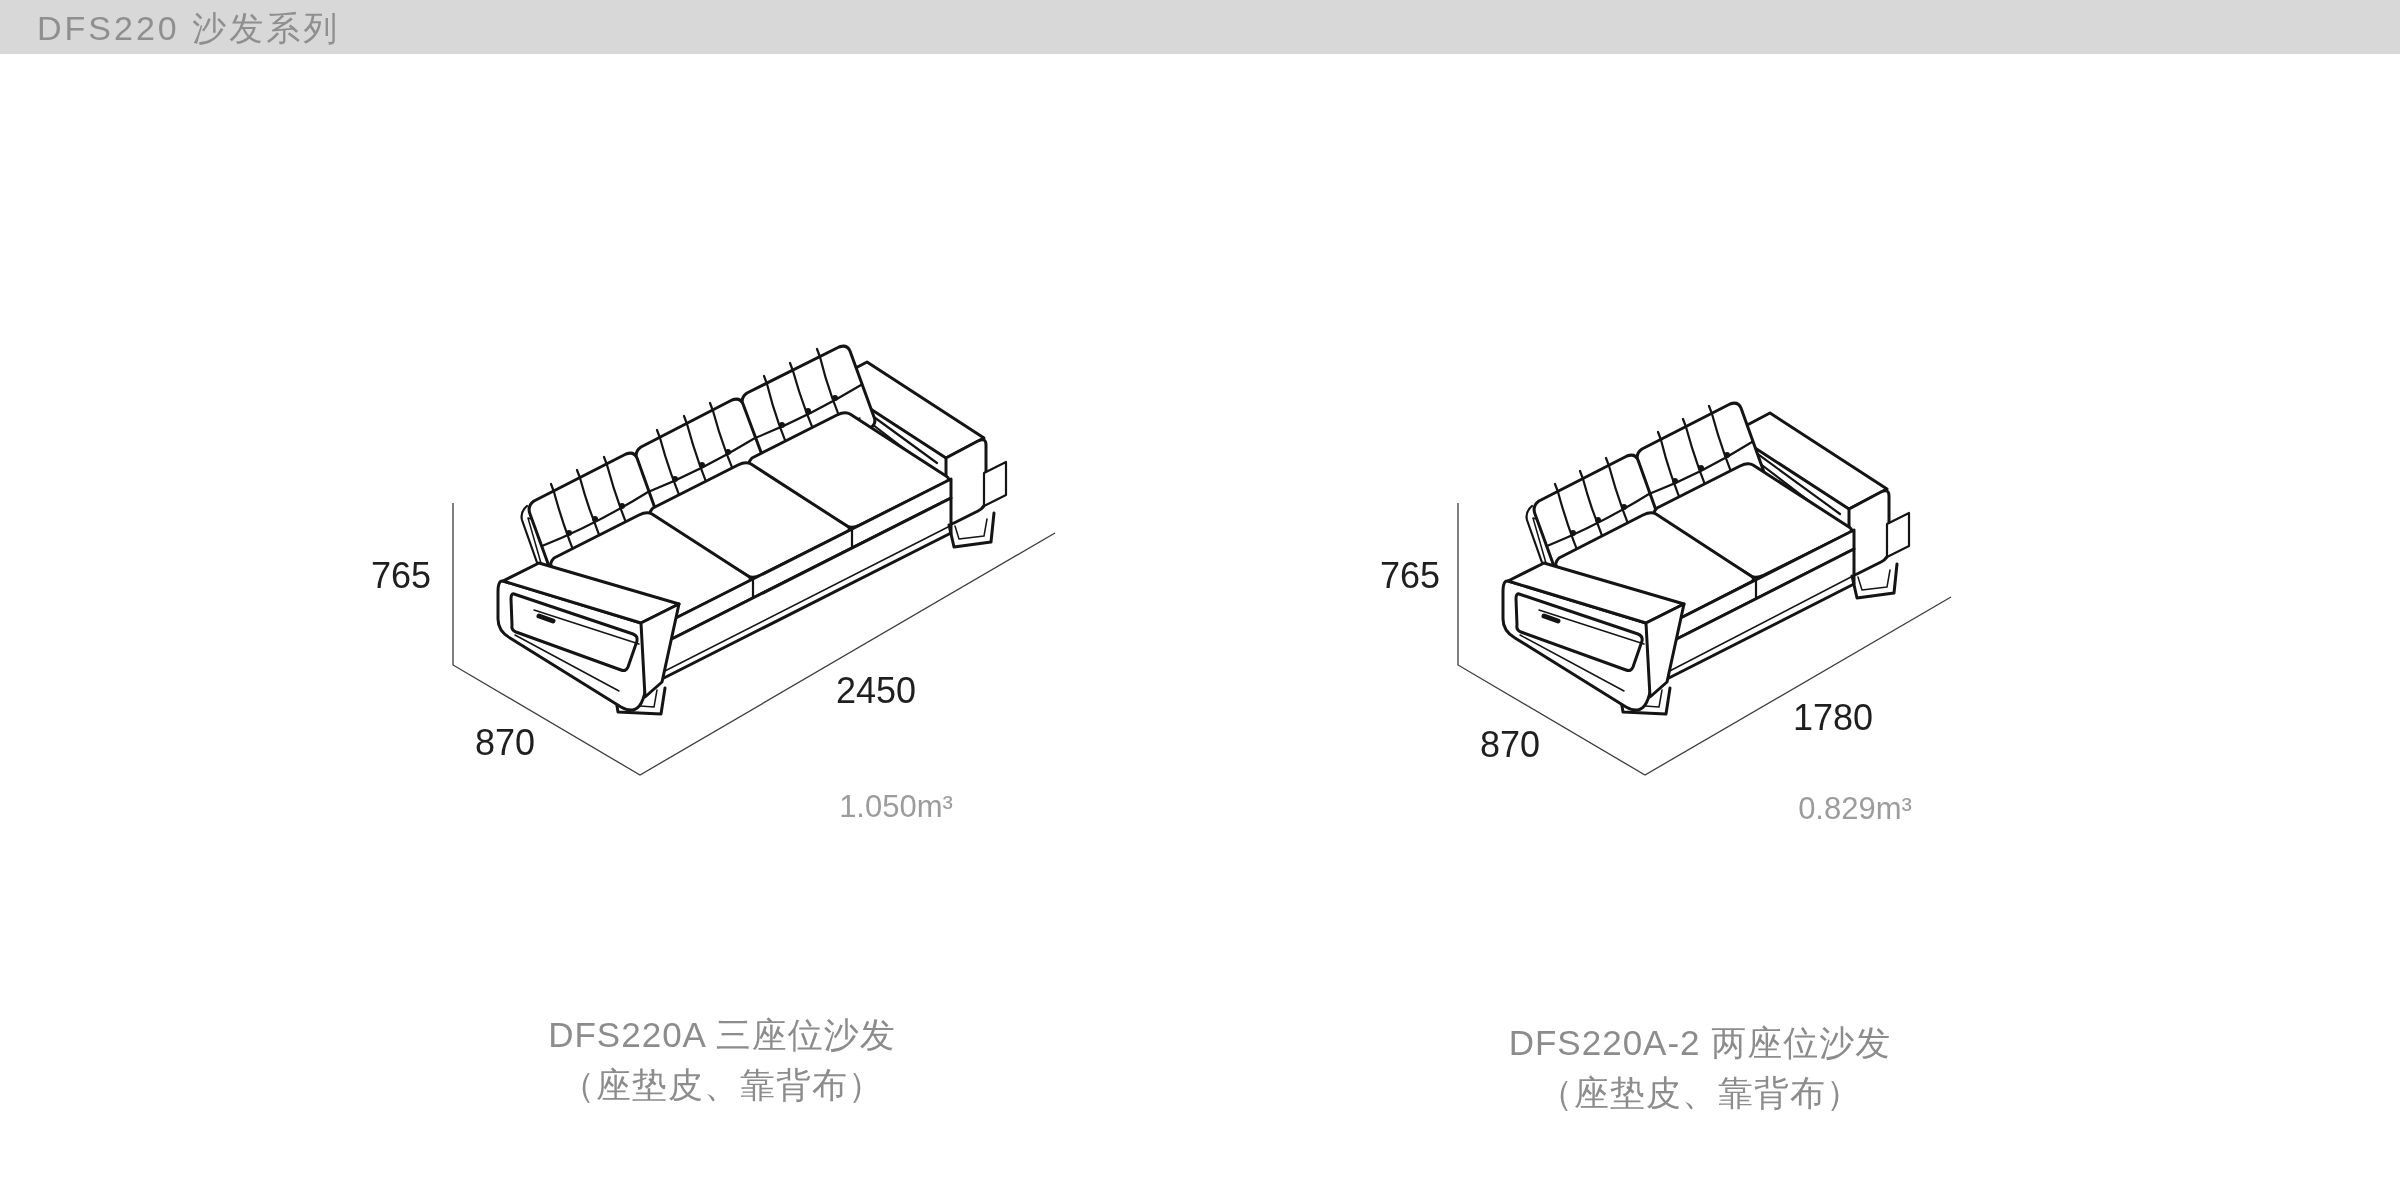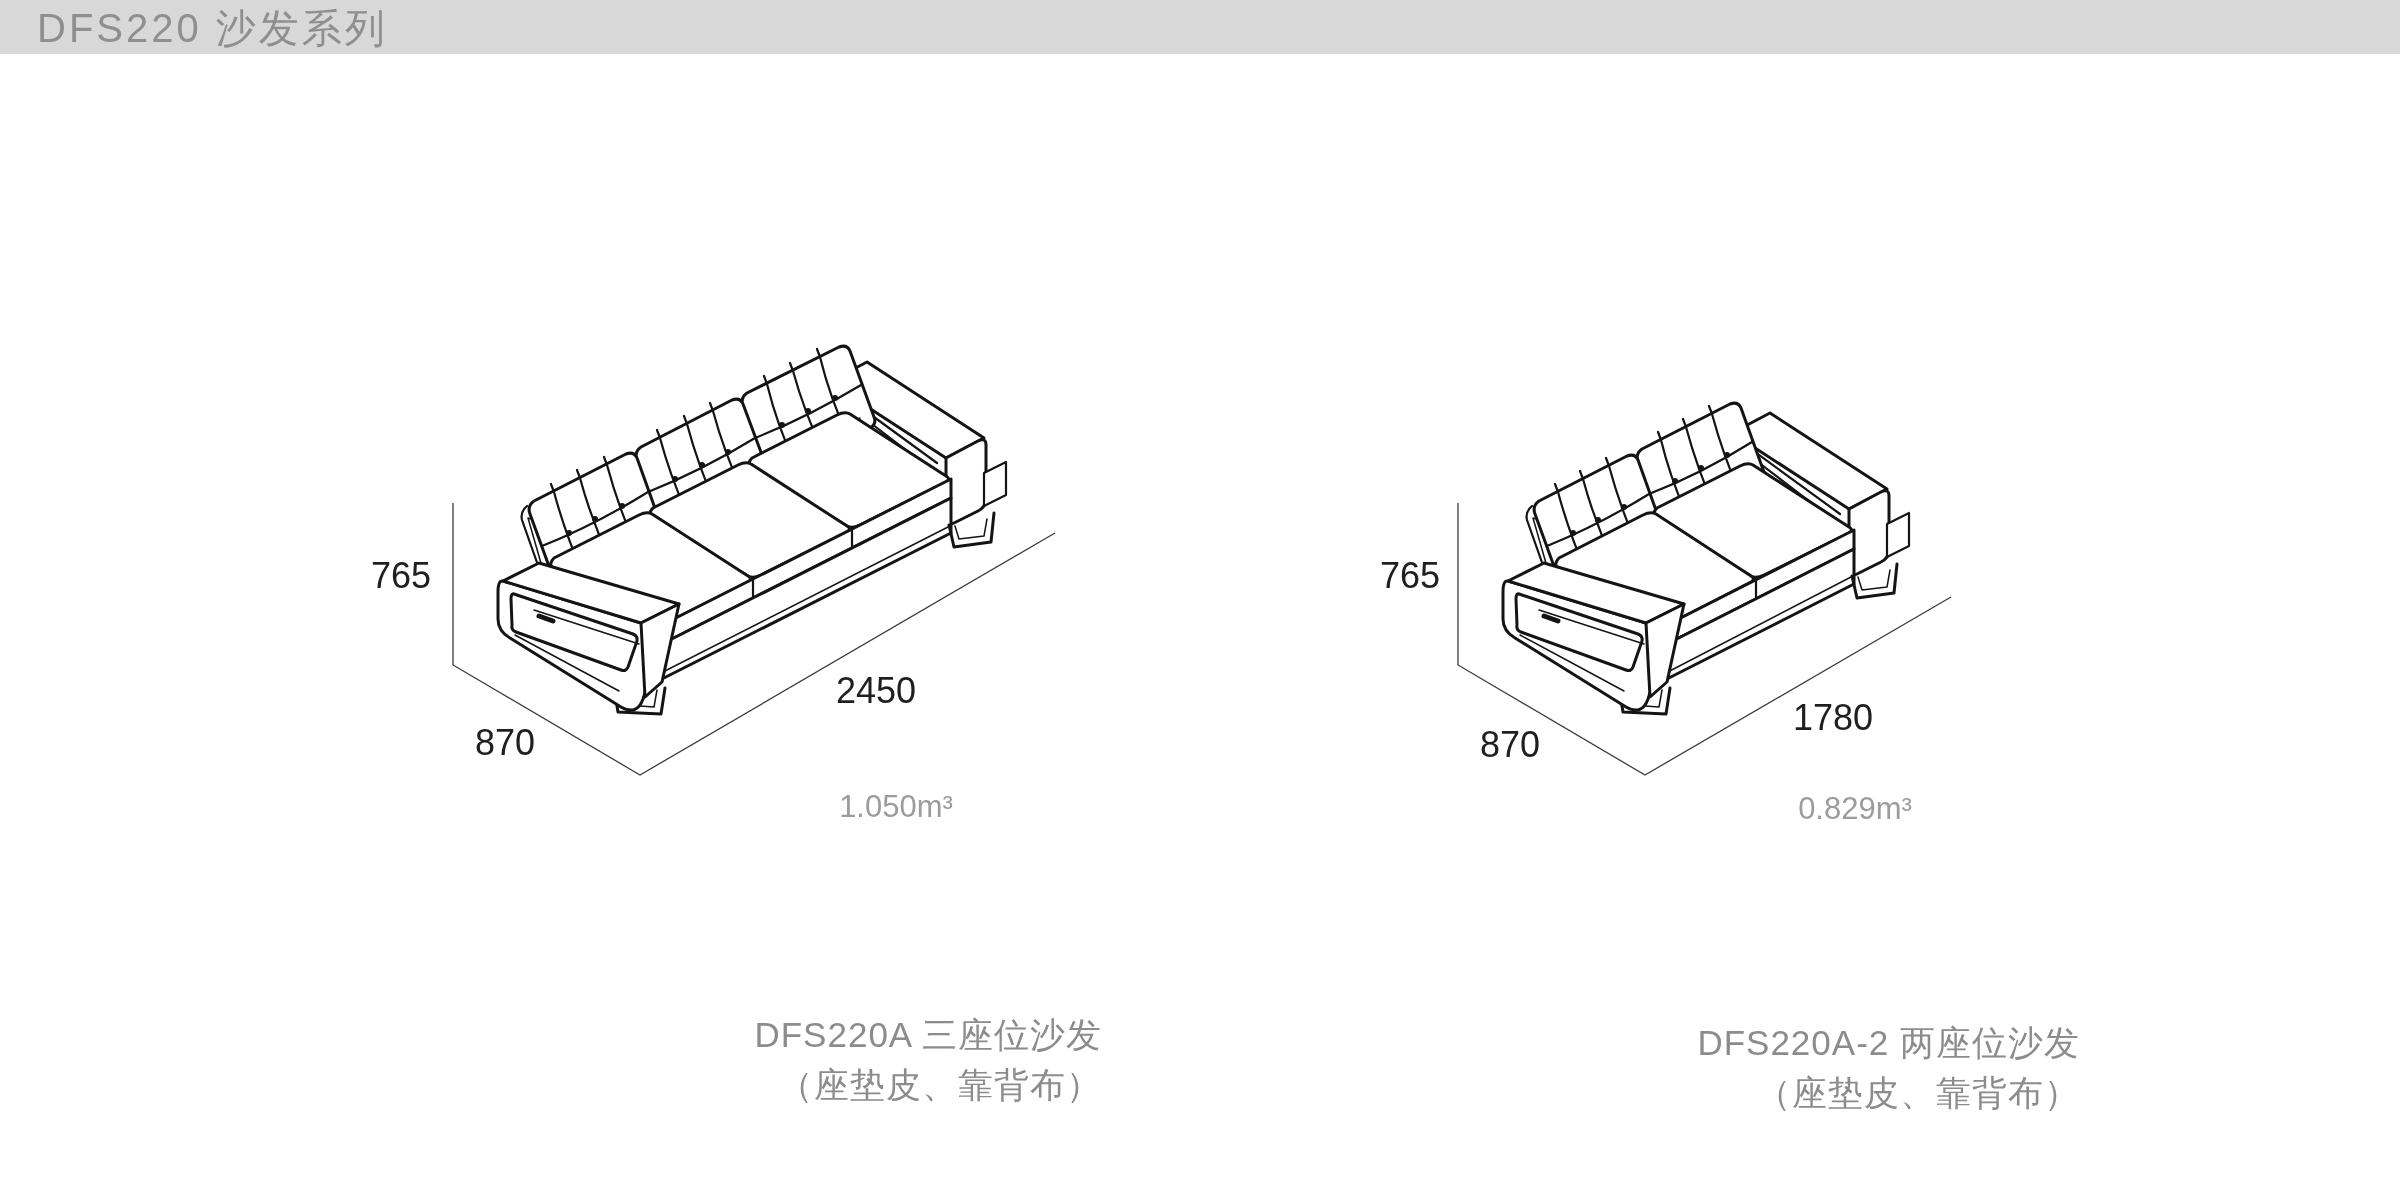--- a/index.html
+++ b/index.html
@@ -5,27 +5,27 @@
   html,body{margin:0;padding:0;background:#fff;}
   #page{
     position:relative;width:2400px;height:1200px;background:#fff;overflow:hidden;
     font-family:"Liberation Sans",sans-serif;
   }
   #header-bar{
     position:absolute;left:0;top:0;width:2400px;height:54px;background:#d8d8d8;
   }
   #header-title{
     position:absolute;left:37px;top:0;height:54px;line-height:56px;
-    font-size:40px;letter-spacing:3px;color:#8f8f8f;white-space:nowrap;
+    font-size:34px;letter-spacing:3px;color:#8f8f8f;white-space:nowrap;
   }
   .figure{position:absolute;width:740px;height:510px;}
   #figure-left{left:340px;top:320px;}
   #figure-right{left:1350px;top:320px;}
   .caption{
-    position:absolute;width:760px;text-align:right;color:#8c8c8c;
+    position:absolute;width:760px;text-align:center;color:#8c8c8c;
     font-size:35px;line-height:50px;letter-spacing:1px;
   }
   #caption-left{left:342px;top:1010px;}
   #caption-right{left:1320px;top:1010px;margin-top:8px;}
   
   svg .ink path{stroke:#141414;fill:none;stroke-linecap:round;stroke-linejoin:round;}
   svg path.s3{stroke-width:3;}
   svg path.s2{stroke-width:2.2;}
   svg path.s1{stroke-width:1.5;}
   svg path.s5{stroke-width:5;}

